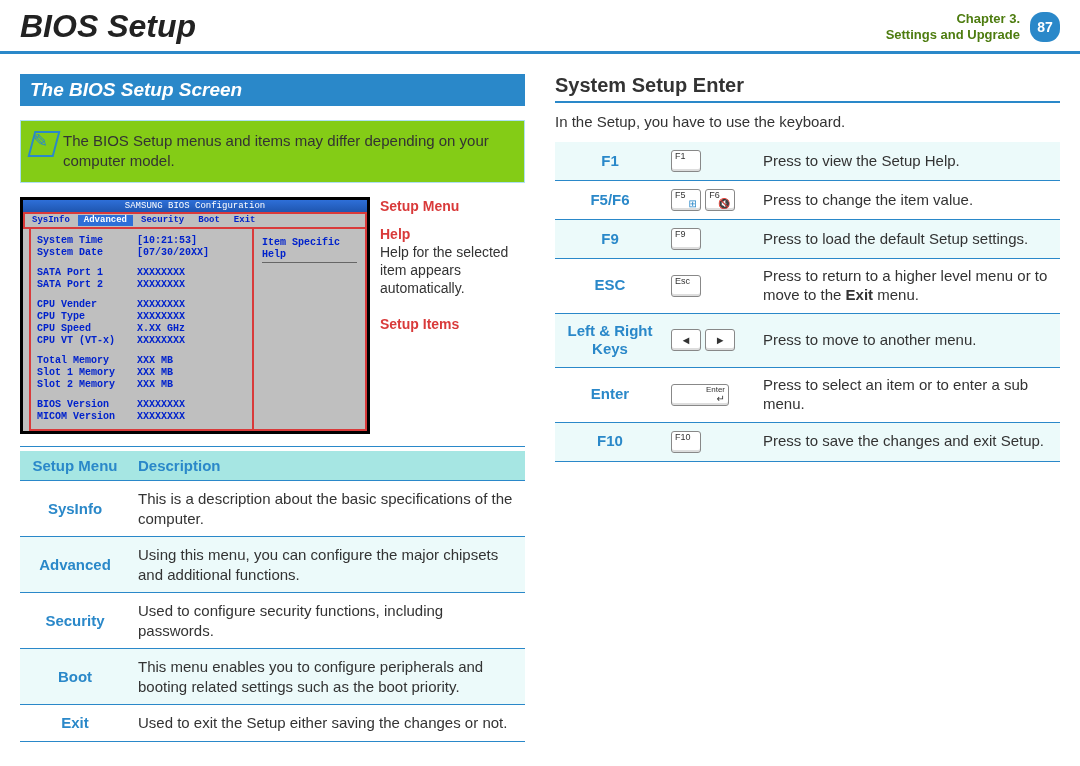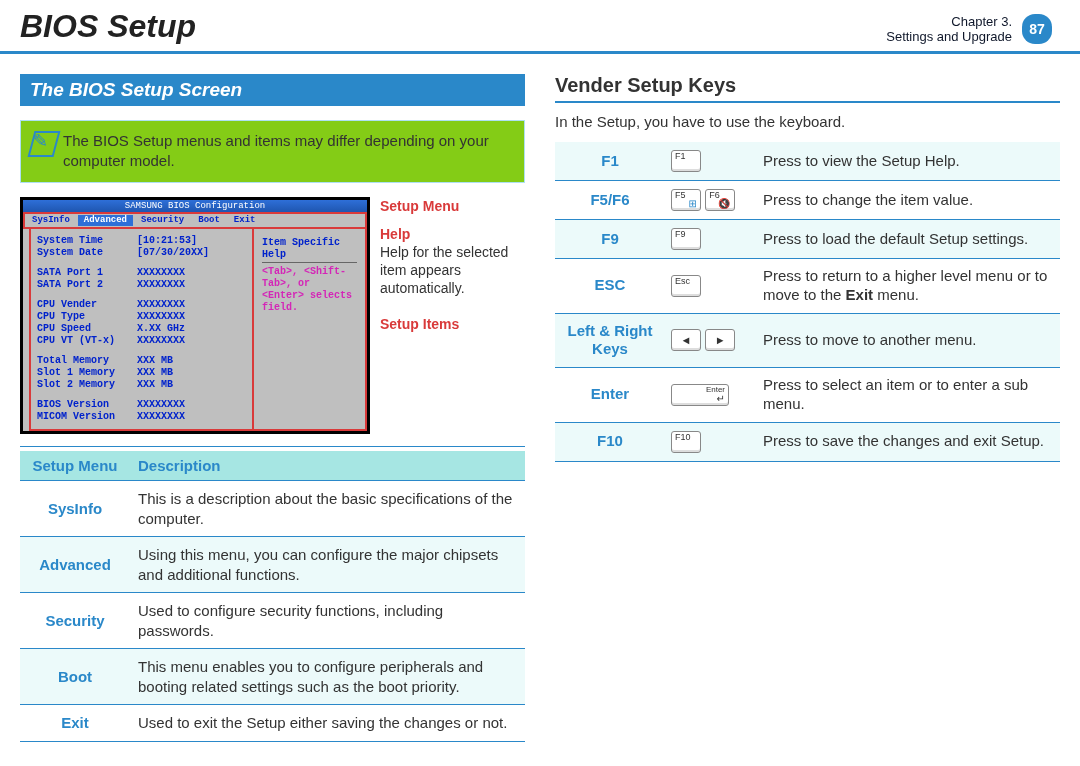--- a/index.html
+++ b/index.html
@@ -9,40 +9,40 @@
     font-family: "Segoe UI", Arial, sans-serif;
     font-size: 15px;
     color: #333;
     background: #fff;
     position: relative;
     overflow: hidden;
   }
   .header {
     display: flex;
     justify-content: space-between;
-    align-items: flex-end;
+    align-items: center;
     border-bottom: 3px solid #2a88c9;
-    padding: 8px 28px 6px 20px;
+    padding: 8px 20px 6px 20px;
   }
   .header h1 {
     font-size: 32px;
     font-weight: 700;
     color: #222;
     font-style: italic;
   }
   .header-right {
     display: flex;
     align-items: center;
     gap: 10px;
   }
   .header-right .chapter {
     text-align: right;
     font-size: 13px;
-    color: #0f172a;
-    font-weight: 400;
+    color: #4d7c0f;
+    font-weight: 700;
     line-height: 1.2;
   }
   .page-badge {
     width: 30px;
     height: 30px;
     background: #2a88c9;
     color: #fff;
     border-radius: 13px;
     display: flex;
     align-items: center;
@@ -346,21 +346,20 @@
                   <div class="k">BIOS Version</div>
                   <div class="v">XXXXXXXX</div>
                 </div>
                 <div class="row">
                   <div class="k">MICOM Version</div>
                   <div class="v">XXXXXXXX</div>
                 </div>
               </div>
             <div class="bios-right">
               <div class="help-hd">Item Specific Help</div>
-              <div>&lt;Tab&gt;, &lt;Shift-Tab&gt;, or &lt;Enter&gt; selects field.</div>
             </div>
           </div>
         </div>
         <div class="callouts">
           <div><span class="c-label red">Setup Menu</span></div>
           <div style="height:10px"></div>
           <div><span class="c-label red">Help</span></div>
           <div>Help for the selected item appears automatically.</div>
           <div style="height:18px"></div>
           <div><span class="c-label red">Setup Items</span></div>
@@ -395,21 +394,21 @@
           </tr>
           <tr>
             <td class="key">Exit</td>
             <td>Used to exit the Setup either saving the changes or not.</td>
           </tr>
         </tbody>
     </table>
   </div>
 
   <div class="col">
-    <div class="right-heading">Vender Setup Keys</div>
+    <div class="right-heading">System Setup Enter</div>
     <div class="right-intro">In the Setup, you have to use the keyboard.</div>
 
     <table class="keys">
       <tbody id="key-rows">
           <tr>
             <td class="kname">F1</td>
             <td class="kicon"><span class="keycap"><span class="top">F1</span></span></td>
             <td>Press to view the Setup Help.</td>
           </tr>
           <tr>

